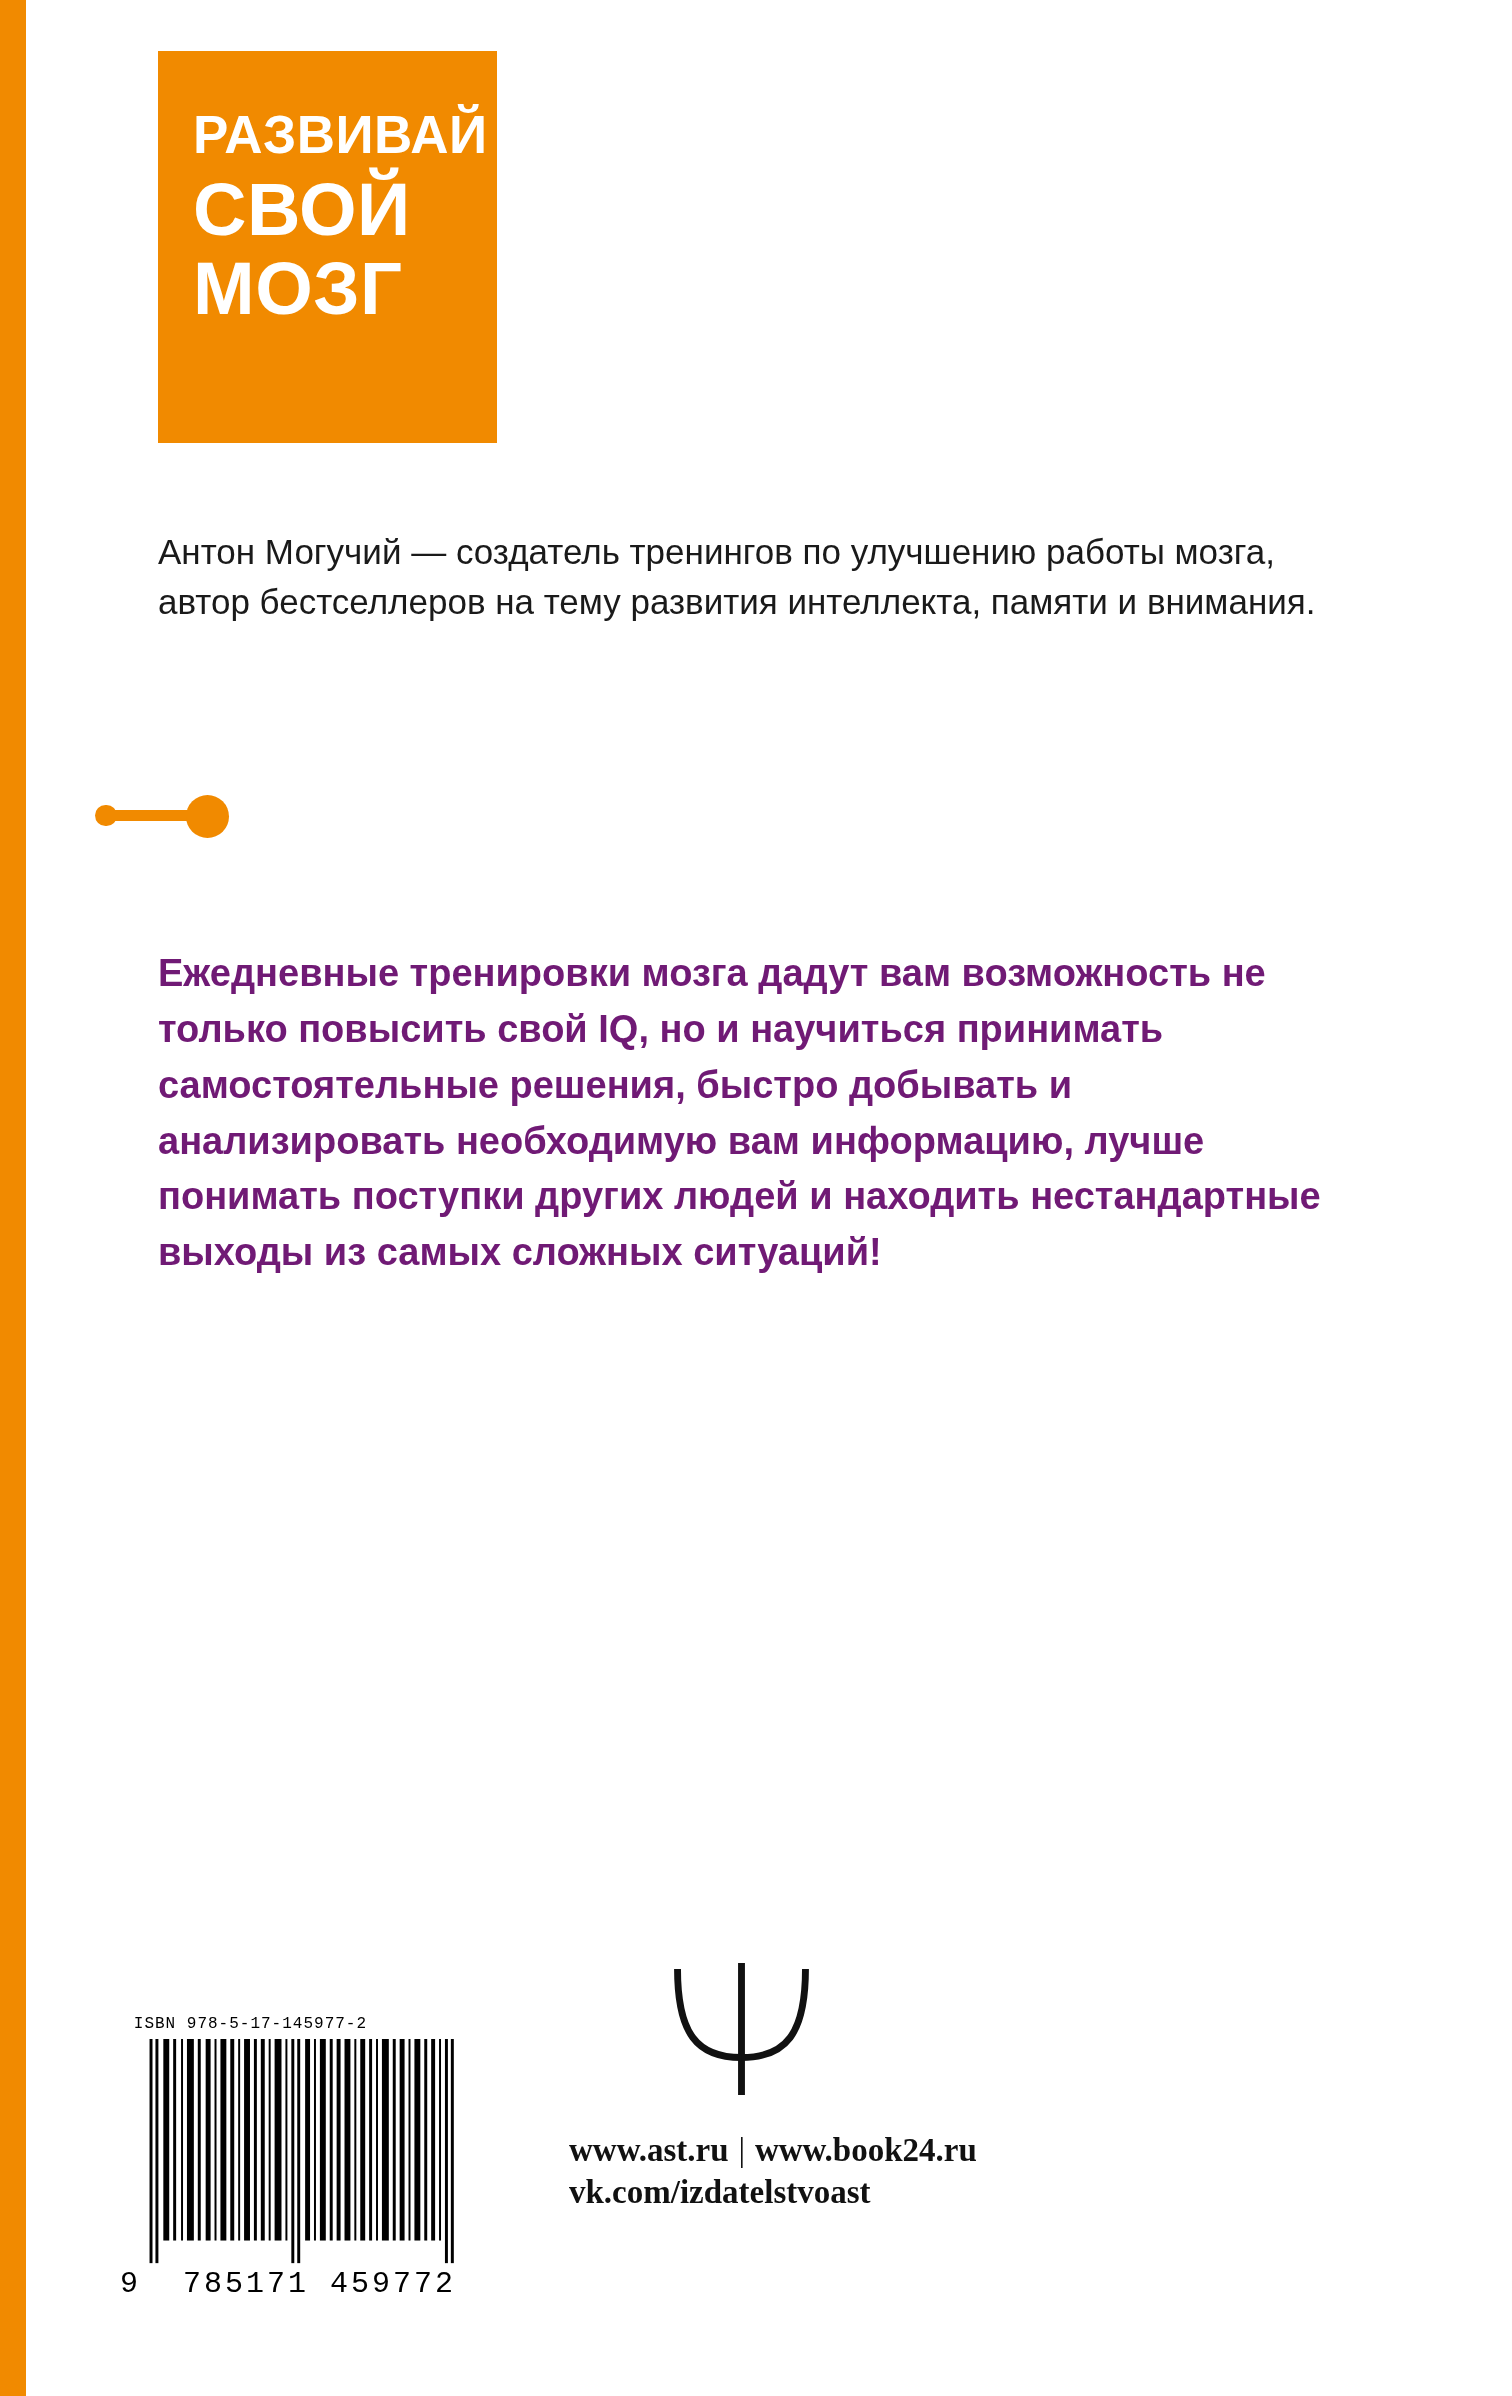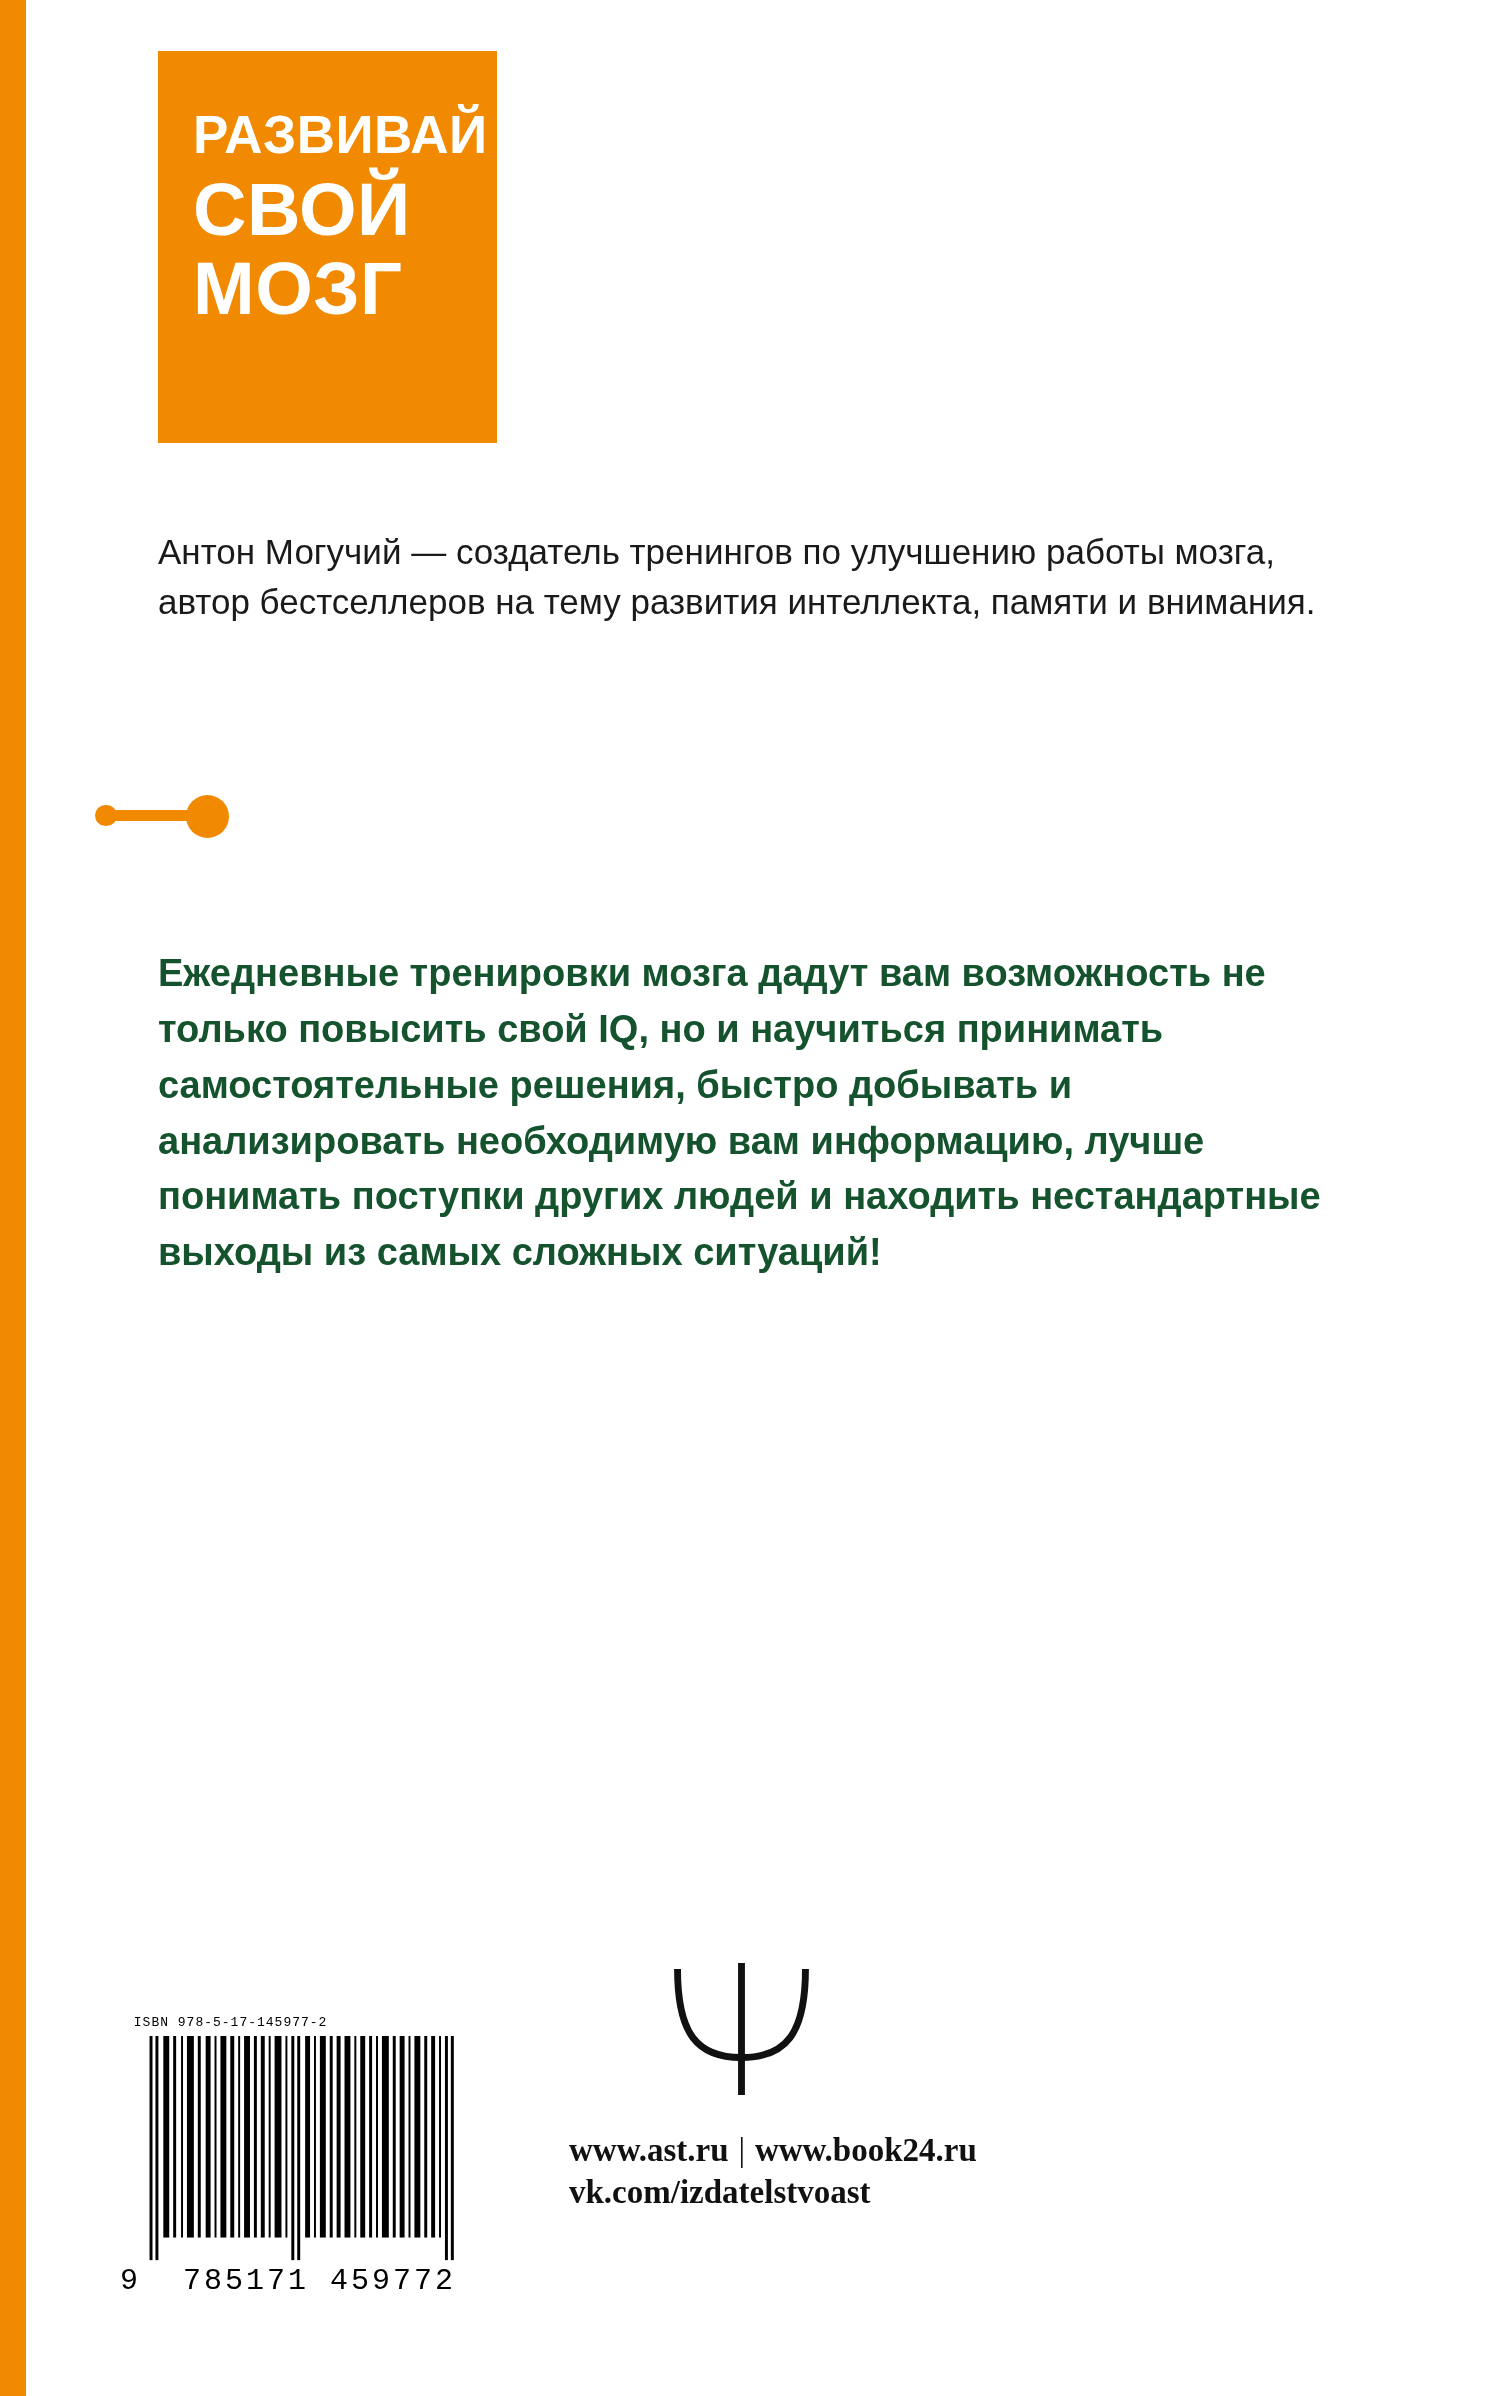--- a/index.html
+++ b/index.html
@@ -92,33 +92,33 @@
 
   
   .blurb {
     position: absolute;
     left: 158px;
     top: 946px;
     width: 1202px;
     font-size: 38px;
     font-weight: bold;
     line-height: 1.47;
-    color: #14532d;
+    color: #701a75;
   }
 
   
   .barcode-area {
     position: absolute;
     left: 120px;
     top: 2015px;
     width: 394px;
   }
   .isbn-text {
     font-family: "Liberation Mono", monospace;
-    font-size: 13px;
+    font-size: 16px;
     letter-spacing: 1px;
     color: #000;
     margin-bottom: 5.9px;
     padding-left: 13.8px;
   }
   .barcode-bars {
     width: 386px;
     height: 232px;
     display: block;
   }

